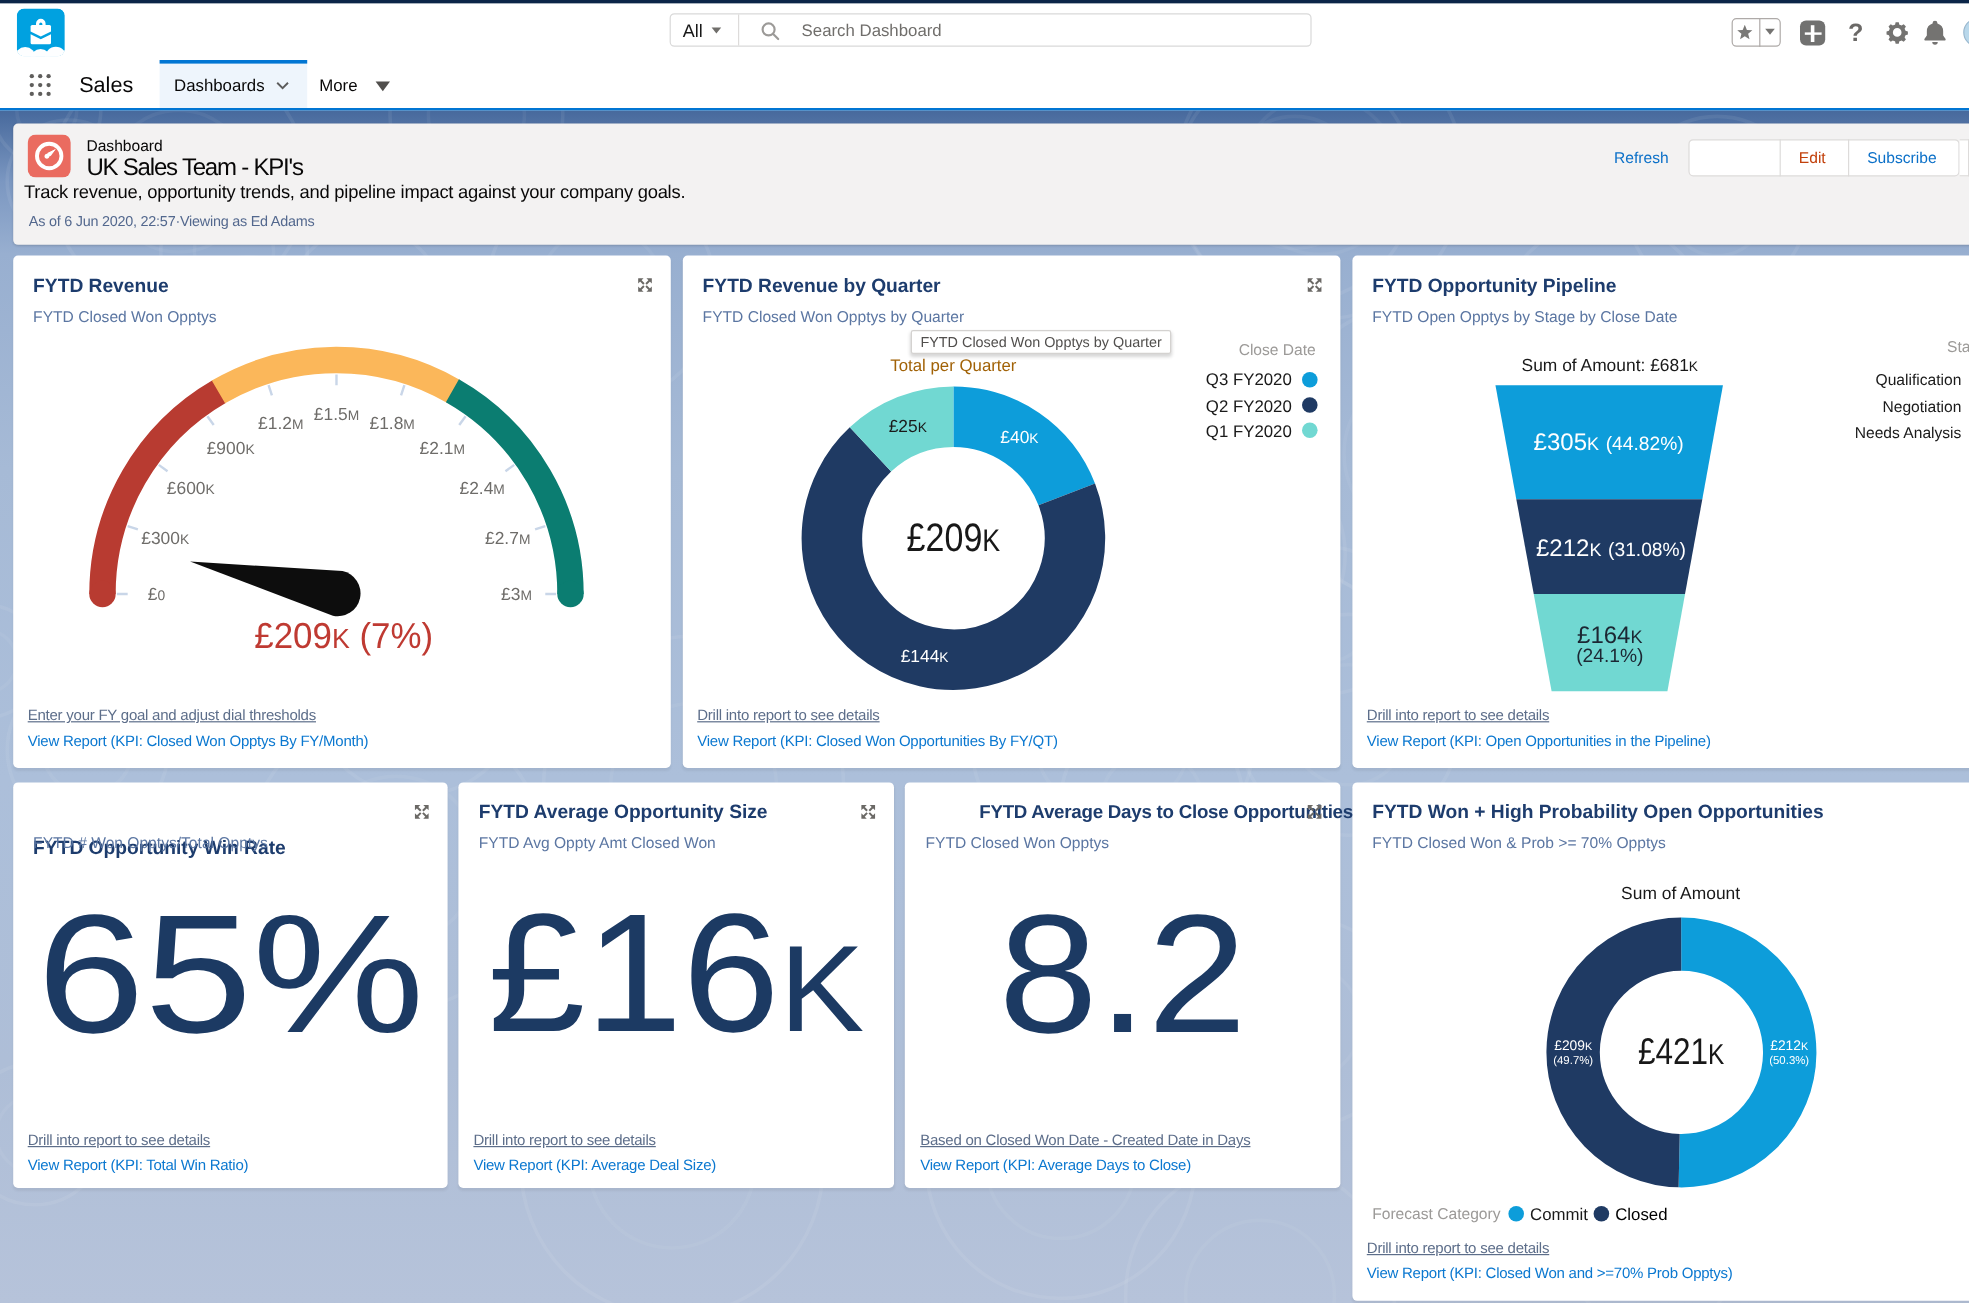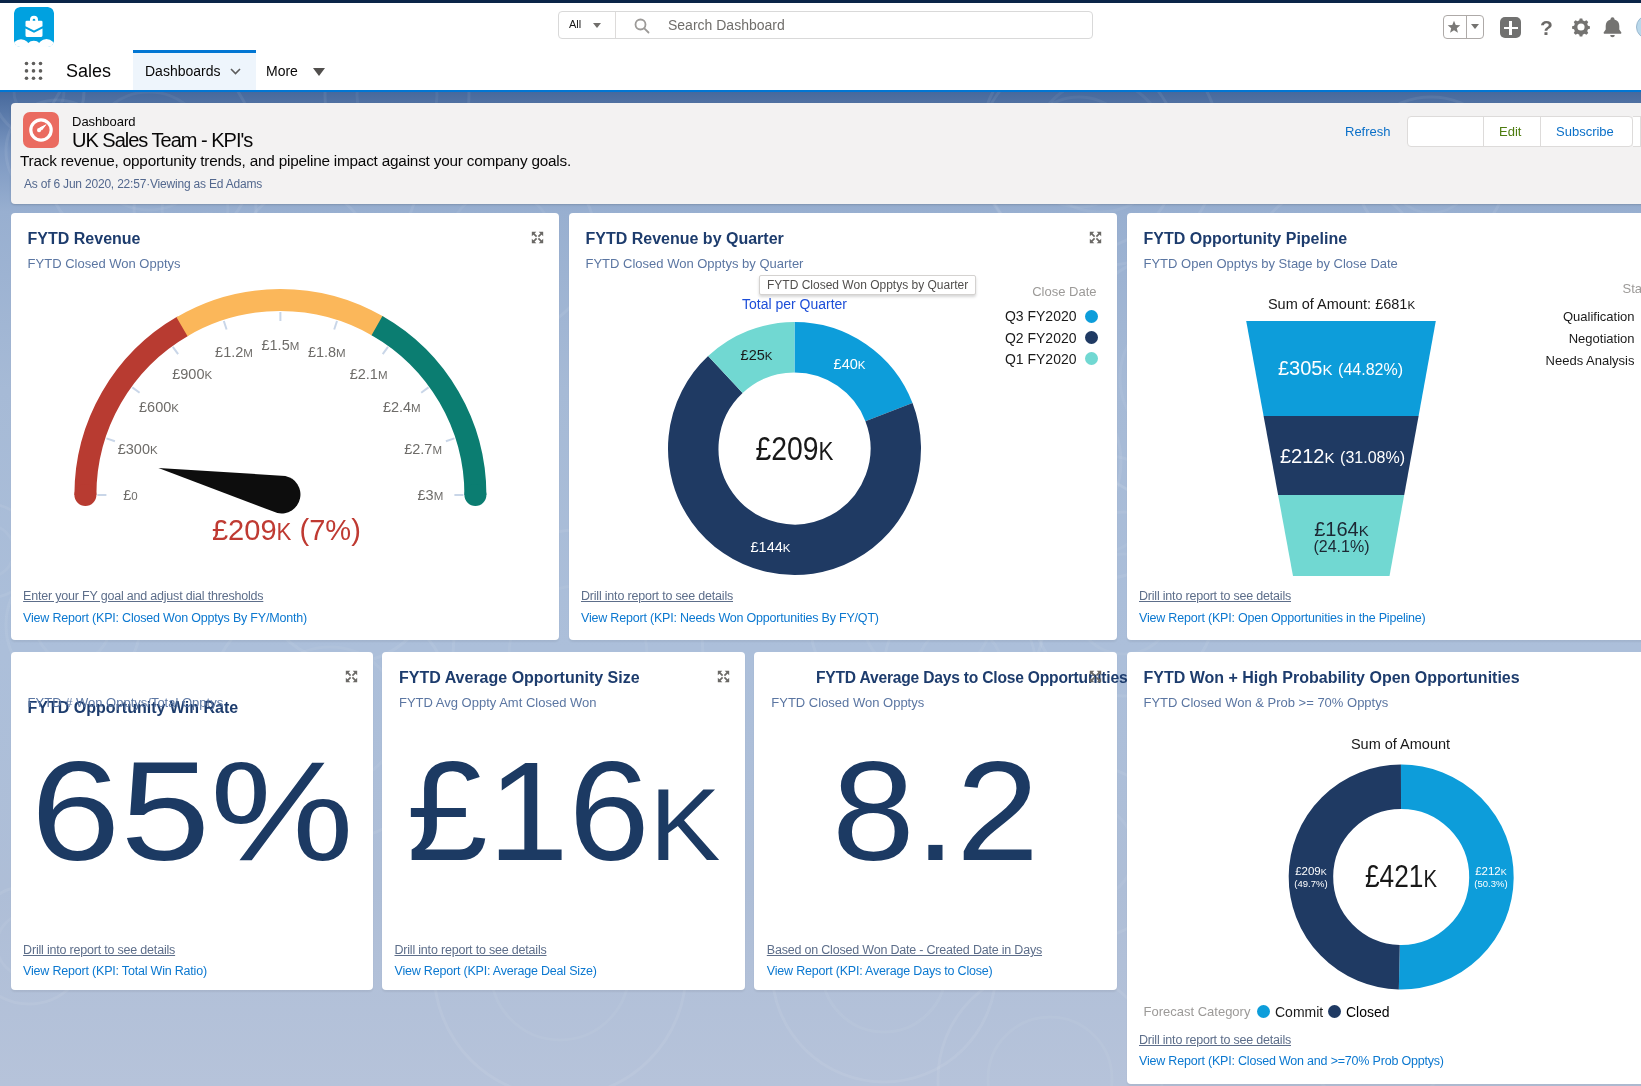--- a/index.html
+++ b/index.html
@@ -120,21 +120,21 @@
       <rect width="40" height="40" rx="6" fill="#00a1e0"></rect>
 <path d="M16 14 v-1.3 a4 4 0 0 1 8 0 V14 h-2.7 v-1 a1.3 1.3 0 0 0 -2.6 0 v1 Z" fill="#fff"></path>
 <path d="M12.8 13.8 h14.4 a1.3 1.3 0 0 1 1.3 1.3 v4.1 L20 23.4 l-8.5-4.2 v-4.1 a1.3 1.3 0 0 1 1.3-1.3 Z" fill="#fff"></path>
 <path d="M11.5 21.6 L20 25.8 l8.5-4.2 v7 a1.3 1.3 0 0 1 -1.3 1.3 H12.8 a1.3 1.3 0 0 1 -1.3-1.3 Z" fill="#fff"></path>
 <circle cx="7" cy="41" r="8.8" fill="#fdfeff"></circle>
       <circle cx="19.8" cy="42" r="8.2" fill="#fdfeff"></circle>
       <circle cx="32.5" cy="41" r="9" fill="#fdfeff"></circle>
 </g>
   </svg>
 <div class="abs" style="left:558px;top:11px;width:535px;height:28px;border:1px solid #d9d9d9;border-radius:4px;background:#fff"></div>
-<div class="abs" style="left:569px;top:18px;font-size:11px;color:#181818">All</div>
+<div class="abs" style="left:569px;top:18px;font-size:15px;color:#181818">All</div>
 <div class="abs" style="left:593px;top:23px;width:0;height:0;border-left:4.5px solid transparent;border-right:4.5px solid transparent;border-top:5px solid #706e6b"></div>
 <div class="abs" style="left:615px;top:12px;width:1px;height:26px;background:#dddbda"></div>
 <svg class="abs" style="left:634px;top:18px" width="16" height="16" viewBox="0 0 16 16" fill="none">
     <circle cx="6.5" cy="6.5" r="5" stroke="#9c9a98" stroke-width="1.8"></circle>
     <line x1="10.3" y1="10.3" x2="14.5" y2="14.5" stroke="#9c9a98" stroke-width="1.8" stroke-linecap="round"></line>
   </svg>
 <div class="abs" style="left:668px;top:17px;font-size:14px;color:#706e6b">Search Dashboard</div>
 <div class="abs" style="left:1443px;top:15px;width:41px;height:24px;border:1px solid #aeaaa8;border-radius:4px;background:#fff"></div>
 <div class="abs" style="left:1466px;top:15px;width:1px;height:24px;background:#aeaaa8"></div>
 <svg class="abs" style="left:1447px;top:20px" width="14" height="14" viewBox="0 0 16 16">
@@ -183,21 +183,21 @@
   </svg>
 <div class="abs" style="left:72px;top:114px;font-size:13px;color:#080707">Dashboard</div>
 <div class="abs" style="left:72px;top:129px;font-size:20px;letter-spacing:-1px;font-weight:400;color:#080707">UK Sales Team - KPI's</div>
 <div class="abs" style="left:20px;top:152px;font-size:15.3px;letter-spacing:-0.2px;color:#080707">Track revenue, opportunity trends, and pipeline impact against your company goals.</div>
 <div class="abs" style="left:24px;top:177px;font-size:12px;letter-spacing:-0.2px;color:#53688e">As of 6 Jun 2020, 22:57·Viewing as Ed Adams</div>
 <div class="abs" style="left:1407px;top:116px;width:226px;height:31px;background:#fff;border:1px solid #dddbda;border-radius:4px;"></div>
 <div class="abs" style="left:1483px;top:116px;width:1px;height:31px;background:#dddbda"></div>
 <div class="abs" style="left:1540px;top:116px;width:1px;height:31px;background:#dddbda"></div>
 <div class="abs" style="left:1633px;top:116px;width:8px;height:31px;background:#fff;border:1px solid #dddbda;border-left:none"></div>
 <div class="abs" style="left:1345px;top:124px;font-size:13px;color:#0b70c8">Refresh</div>
-<div class="abs" style="left:1499px;top:124px;font-size:13px;color:#4d7c0f">Edit</div>
+<div class="abs" style="left:1499px;top:124px;font-size:13px;color:#c2410c">Edit</div>
 <div class="abs" style="left:1556px;top:124px;font-size:13px;color:#0b70c8">Subscribe</div>
 <div class="card" style="left:10.6px;top:213px;width:548.4px;height:427px"></div>
 <div class="card" style="left:568.5px;top:213px;width:548.5px;height:427px"></div>
 <div class="card" style="left:1126.5px;top:213px;width:548px;height:427px"></div>
 <div class="card" style="left:10.6px;top:652px;width:362.4px;height:338px"></div>
 <div class="card" style="left:382px;top:652px;width:363px;height:338px"></div>
 <div class="card" style="left:754.3px;top:652px;width:363px;height:338px"></div>
 <div class="card" style="left:1126.5px;top:652px;width:548px;height:432px"></div>
 <div class="ctitle" style="left:27.6px;top:230px">FYTD Revenue</div>
 <div class="csub" style="left:27.6px;top:256px">FYTD Closed Won Opptys</div>
@@ -262,31 +262,31 @@
   </svg>
 <svg class="abs" style="left:568.5px;top:213px" width="548" height="427" viewBox="0 0 548 427">
     <path d="M 225.50 134.25 A 101.25 101.25 0 0 1 319.96 199.05" stroke="#0d9dda" stroke-width="50.5" fill="none"></path>
     <path d="M 319.96 199.05 A 101.25 101.25 0 1 1 156.37 161.53" stroke="#1f3a63" stroke-width="50.5" fill="none"></path>
     <path d="M 156.37 161.53 A 101.25 101.25 0 0 1 225.48 134.25" stroke="#71d8d2" stroke-width="50.5" fill="none"></path>
     <text x="280.5" y="156" text-anchor="middle" font-size="14.5" fill="#fff">£40<tspan font-size="11.5">K</tspan></text>
     <text x="201.5" y="339" text-anchor="middle" font-size="14.5" fill="#fff">£144<tspan font-size="11.5">K</tspan></text>
     <text x="187.5" y="147" text-anchor="middle" font-size="14.5" fill="#1a1a1a">£25<tspan font-size="11.5">K</tspan></text>
     <text x="225.5" y="246.5" text-anchor="middle" font-size="33" fill="#181818" textLength="78" lengthAdjust="spacingAndGlyphs">£209<tspan font-size="26">K</tspan></text>
   </svg>
-<div class="abs" style="left:688.5px;top:296px;width:212px;text-align:center;font-size:14px;color:#1d4ed8">Total per Quarter</div>
+<div class="abs" style="left:688.5px;top:296px;width:212px;text-align:center;font-size:14px;color:#a16207">Total per Quarter</div>
 <div class="abs" style="left:759px;top:275px;height:20px;background:#fff;border:1px solid #d4d2d0;border-radius:2px;box-shadow:0 2px 3px rgba(0,0,0,.16);font-size:12px;color:#514f4d;line-height:19px;padding:0 7px;white-space:nowrap">FYTD Closed Won Opptys by Quarter</div>
 <div class="abs" style="left:968.5px;top:284px;width:128px;text-align:right;font-size:13px;color:#9c9a98">Close Date</div>
 <div class="abs" style="left:928.5px;top:308px;width:148px;text-align:right;font-size:14px;color:#1a1a1a">Q3 FY2020</div>
 <div class="abs" style="left:1084.5px;top:310px;width:13px;height:13px;border-radius:50%;background:#0d9dda"></div>
 <div class="abs" style="left:928.5px;top:330px;width:148px;text-align:right;font-size:14px;color:#1a1a1a">Q2 FY2020</div>
 <div class="abs" style="left:1084.5px;top:331px;width:13px;height:13px;border-radius:50%;background:#1f3a63"></div>
 <div class="abs" style="left:928.5px;top:351px;width:148px;text-align:right;font-size:14px;color:#1a1a1a">Q1 FY2020</div>
 <div class="abs" style="left:1084.5px;top:352px;width:13px;height:13px;border-radius:50%;background:#71d8d2"></div>
 <div class="cfoot" style="left:581.0px;top:589px">Drill into report to see details</div>
-<div class="clink" style="left:581.0px;top:611px">View Report (KPI: Needs Won Opportunities By FY/QT)</div>
+<div class="clink" style="left:581.0px;top:611px">View Report (KPI: Closed Won Opportunities By FY/QT)</div>
 <div class="ctitle" style="left:1143.5px;top:230px">FYTD Opportunity Pipeline</div>
 <div class="csub" style="left:1143.5px;top:256px">FYTD Open Opptys by Stage by Close Date</div>
 <svg class="abs" style="left:1126.5px;top:213px" width="548" height="427" viewBox="0 0 548 427">
     <polygon points="119.2,108 308.8,108 291.6,203 136.6,203" fill="#0d9dda"></polygon>
     <polygon points="136.6,203 291.6,203 277.2,282 151.1,282" fill="#1f3a63"></polygon>
     <polygon points="151.1,282 277.2,282 262.5,363 166.0,363" fill="#71d8d2"></polygon>
     <text x="214.5" y="96" text-anchor="middle" font-size="14.5" fill="#181818">Sum of Amount: £681<tspan font-size="11.5">K</tspan></text>
     <text x="213.5" y="162" text-anchor="middle" font-size="20" fill="#fff">£305<tspan font-size="15">K</tspan> <tspan font-size="16">(44.82%)</tspan></text>
     <text x="215.5" y="250" text-anchor="middle" font-size="20" fill="#fff">£212<tspan font-size="15">K</tspan> <tspan font-size="16">(31.08%)</tspan></text>
     <text x="214.5" y="323" text-anchor="middle" font-size="20" fill="#1c2733">£164<tspan font-size="15">K</tspan></text>

